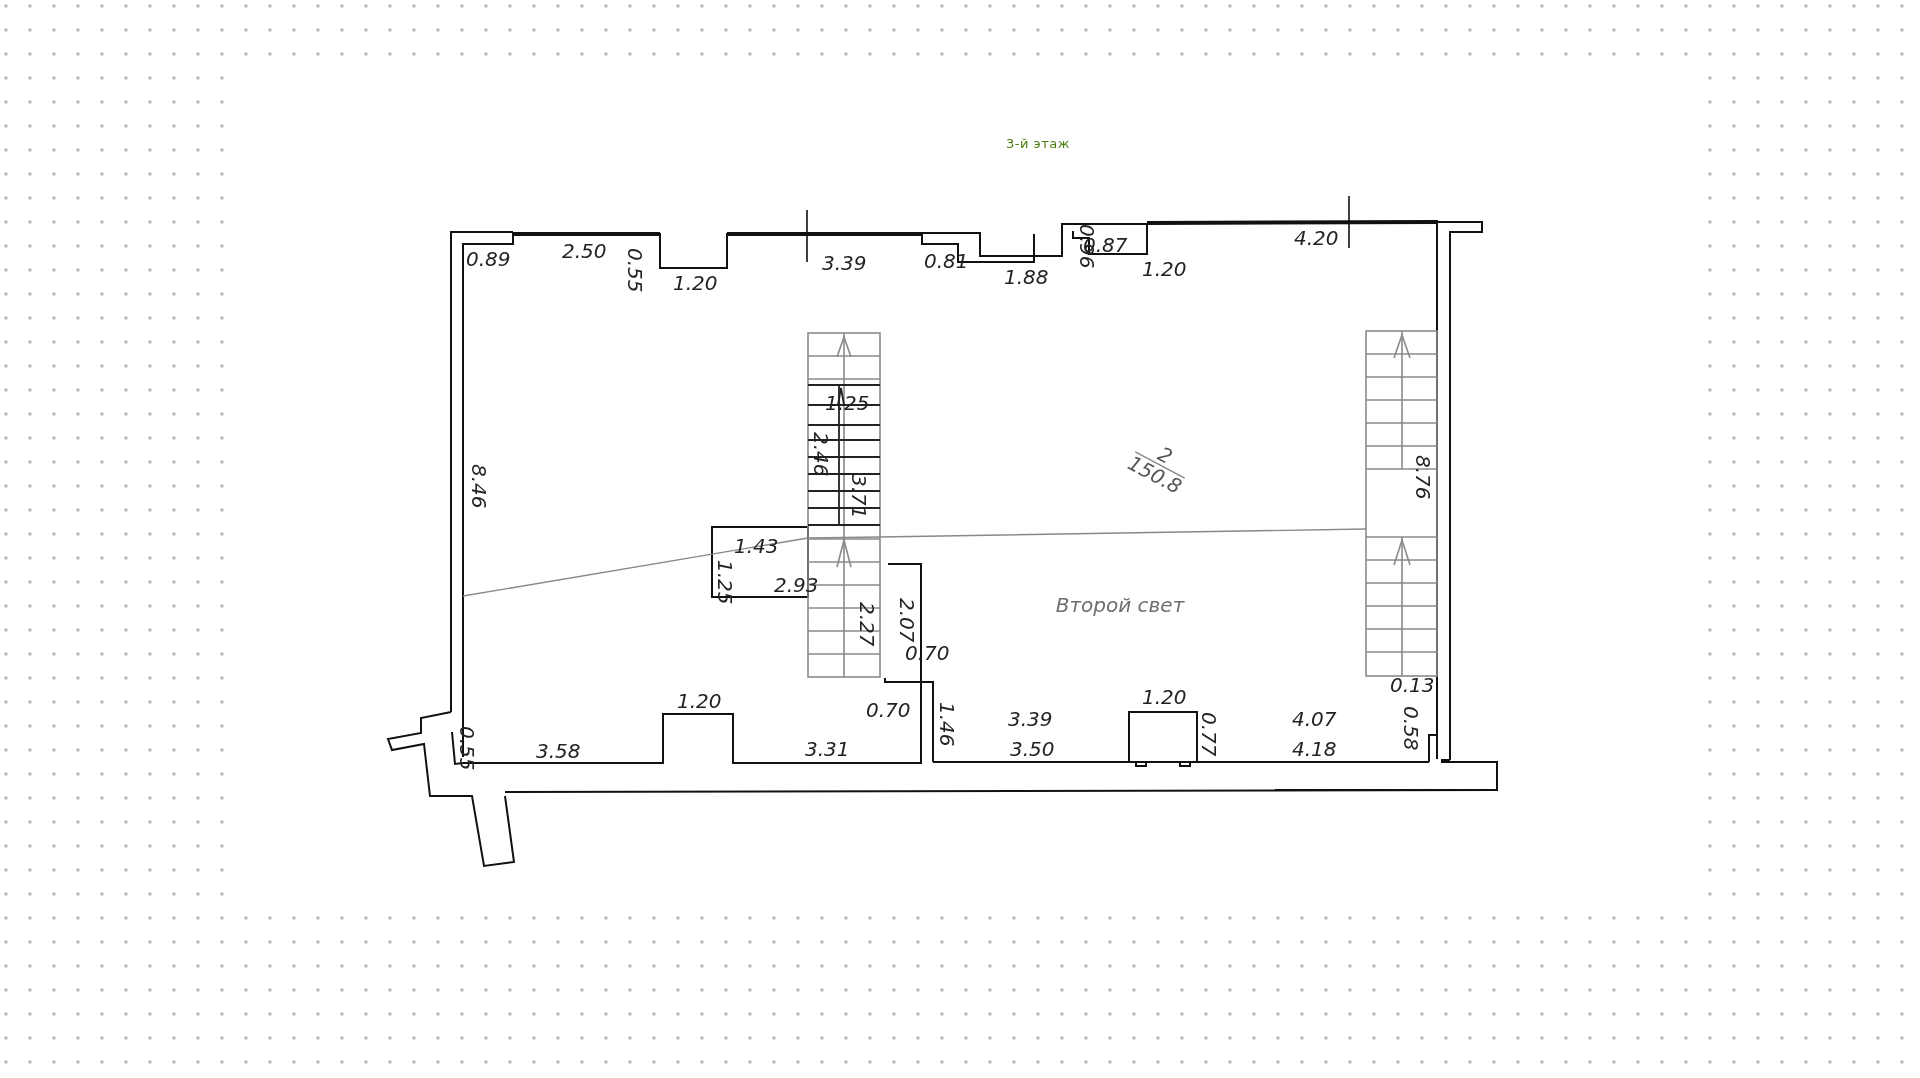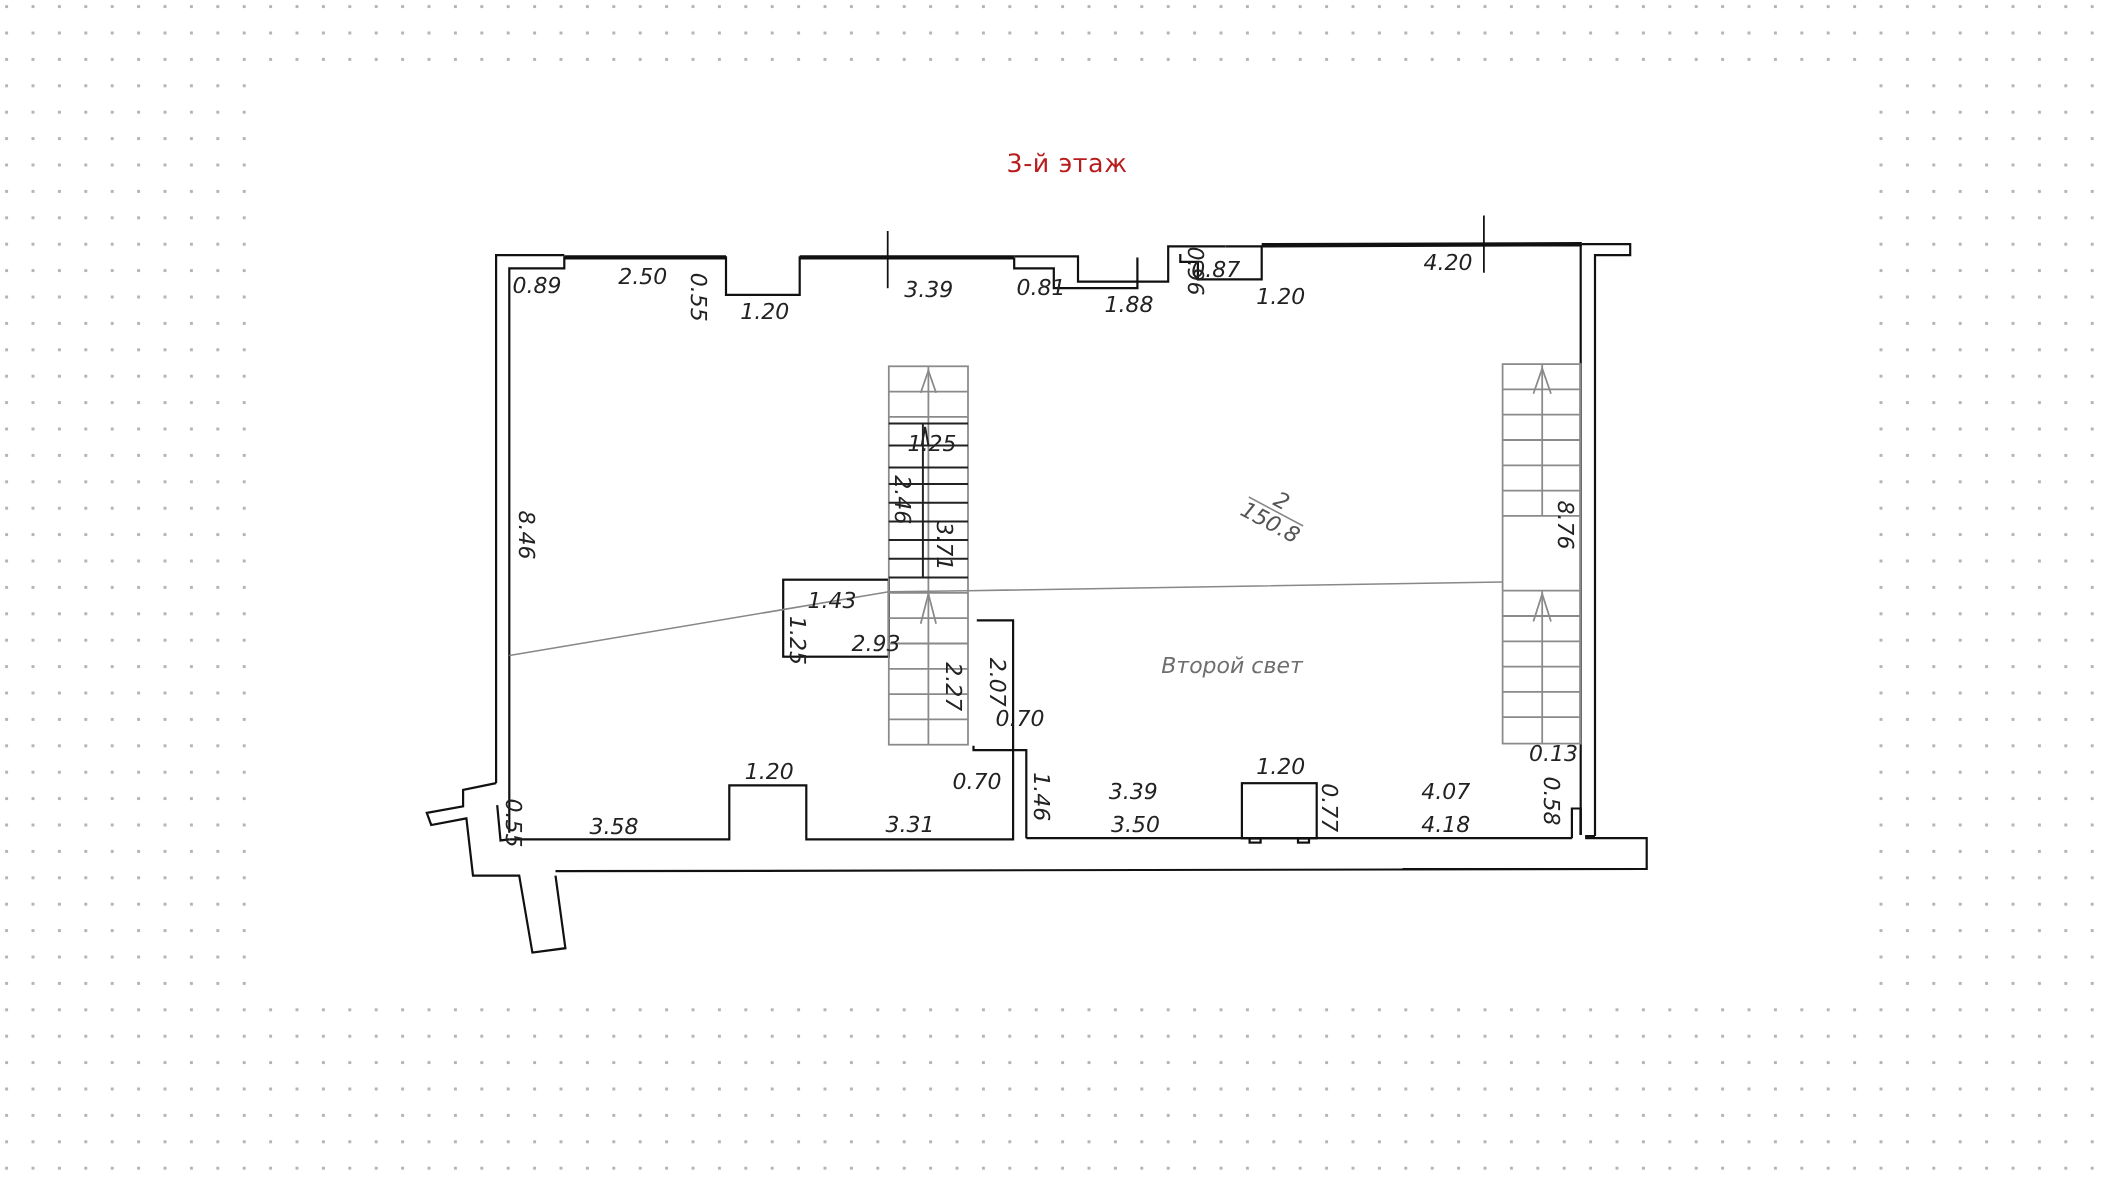--- a/index.html
+++ b/index.html
@@ -12,22 +12,22 @@
     position: absolute; left: 0; top: 0; width: 1920px; height: 1078px;
     background-image: radial-gradient(circle, #b5b5b5 1.4px, transparent 1.8px);
     background-size: 24px 24px;
     background-position: -6px -6px;
   }
   .clear {
     position: absolute; left: 228px; top: 60px; width: 1464px; height: 848px;
     background: #ffffff;
   }
   .floor-title {
-    position: absolute; left: 870px; top: 136px; width: 200px; text-align: center;
-    font-family: "DejaVu Sans", sans-serif; font-size: 23px; color: #b91c1c;
+    position: absolute; left: 870px; top: 136px; width: 200px; text-align: right;
+    font-family: "DejaVu Sans", sans-serif; font-size: 13px; color: #4d7c0f;
     letter-spacing: 0.5px;
   }
   svg.plan { position: absolute; left: 0; top: 0; }
   .dim {
     font-family: "DejaVu Sans", sans-serif; font-size: 20px; font-style: italic;
     fill: #222222;
   }
   .dim-grey { fill: #555555; }
   .area-label {
     font-family: "DejaVu Sans", sans-serif; font-size: 20px; font-style: italic;

